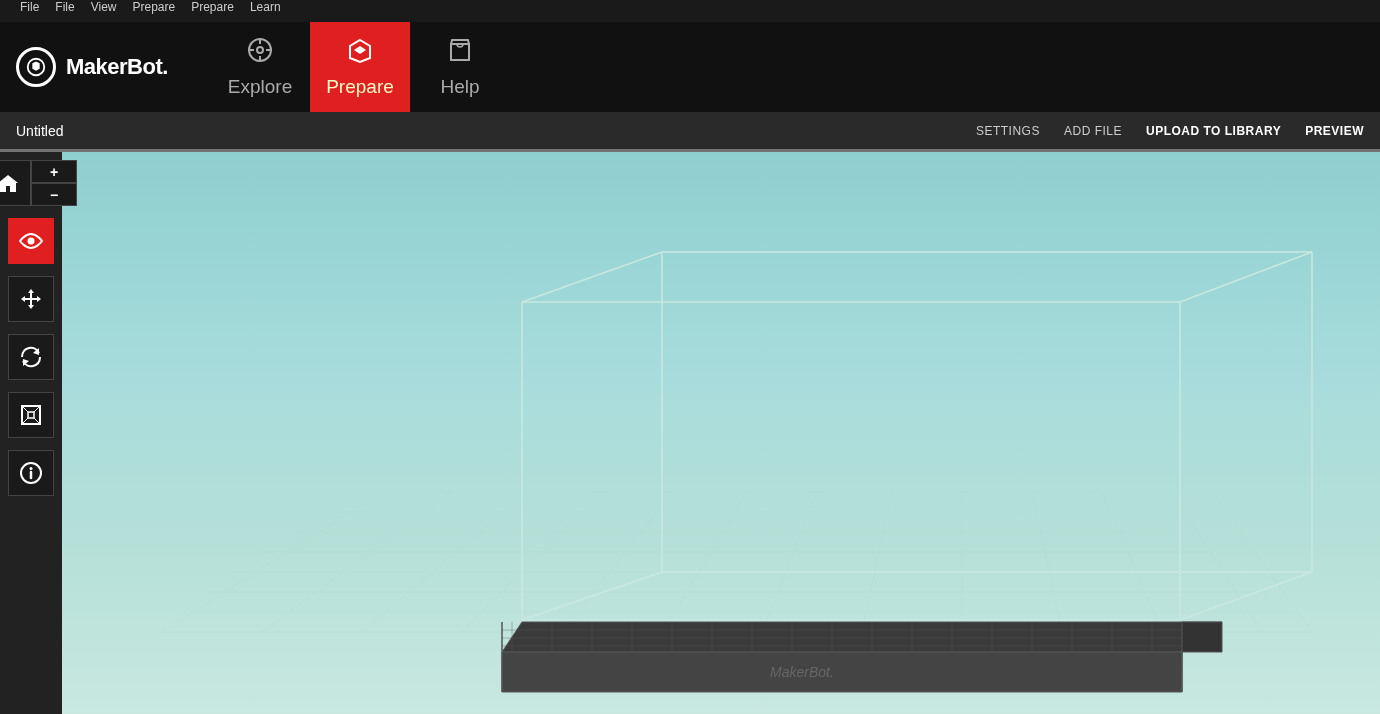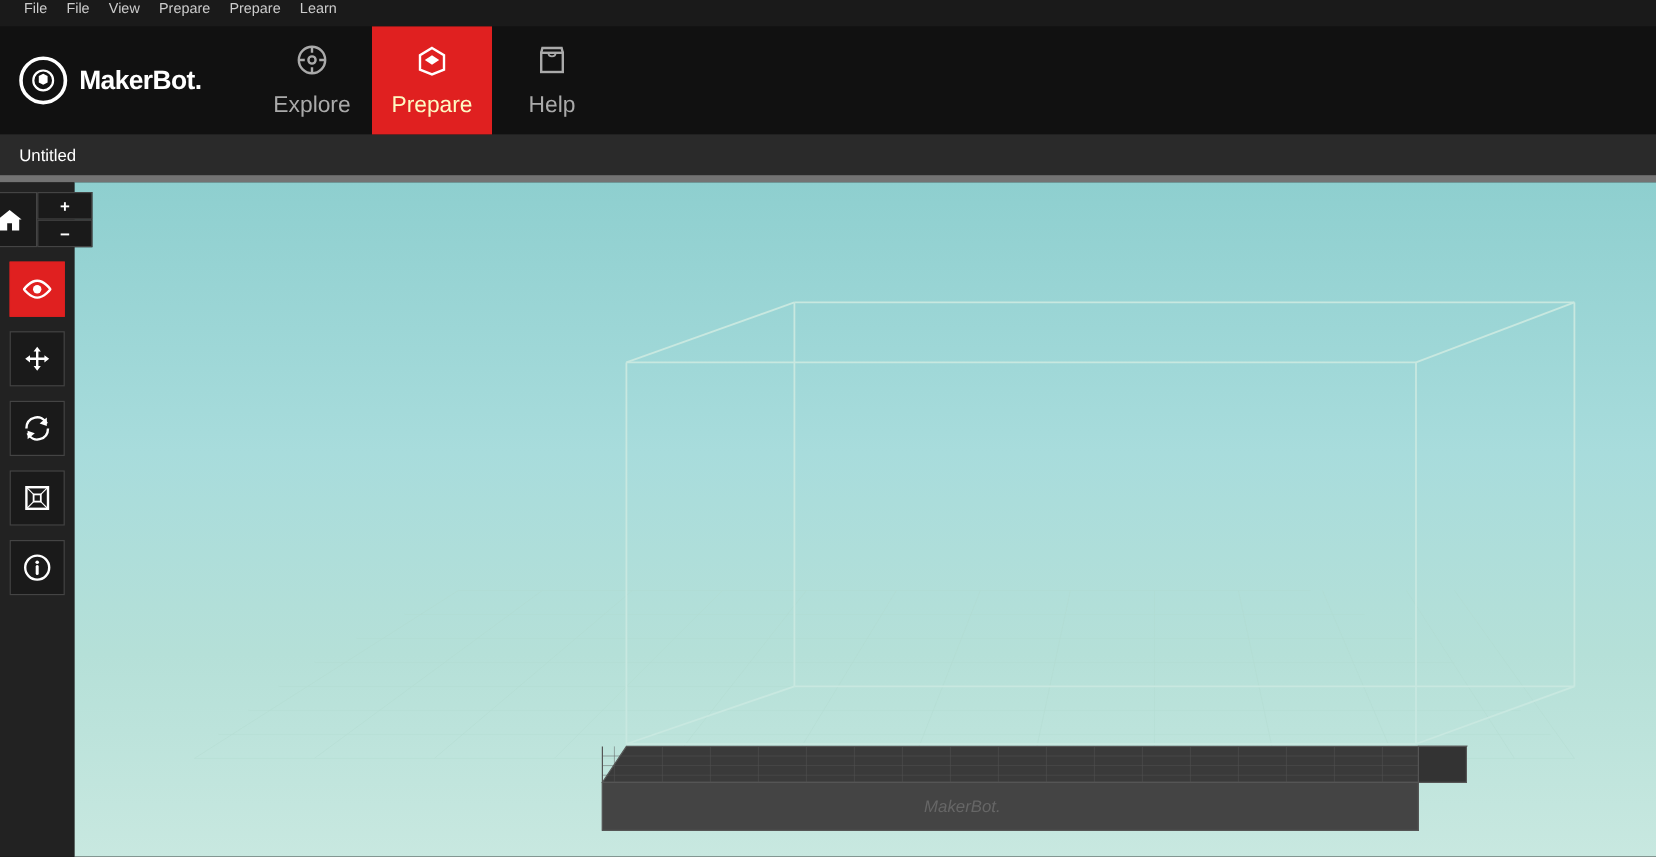--- a/index.html
+++ b/index.html
@@ -78,21 +78,21 @@
     }
     .nav-icon { font-size: 24px; }
 
     
     #toolbar {
       background: #2a2a2a;
       height: 40px;
       display: flex;
       align-items: center;
       padding: 0 16px;
-      border-bottom: 6px solid #737373;
+      border-bottom: 3px solid #737373;
     }
     #page-title {
       color: #fff;
       font-size: 14px;
       font-weight: normal;
       flex: 1;
     }
     .toolbar-actions {
       display: flex;
       gap: 24px;
@@ -230,20 +230,26 @@
         </svg>
       </span>
       <span>Help</span>
     </div>
 
   </div>
 </div>
 
 <div id="toolbar">
   <span id="page-title">Untitled</span>
+  <div class="toolbar-actions">
+    <span class="toolbar-btn">SETTINGS</span>
+    <span class="toolbar-btn">ADD FILE</span>
+    <span class="toolbar-btn highlight">UPLOAD TO LIBRARY</span>
+    <span class="toolbar-btn highlight">PREVIEW</span>
+  </div>
 </div>
 
 <div id="main">
 
   <div id="sidebar">
 
     <div class="sidebar-group">
       <div style="display:flex;flex-direction:row;">
         <div class="sidebar-btn" style="font-size:20px;">
           <svg width="24" height="22" viewBox="0 0 24 22" fill="white">

